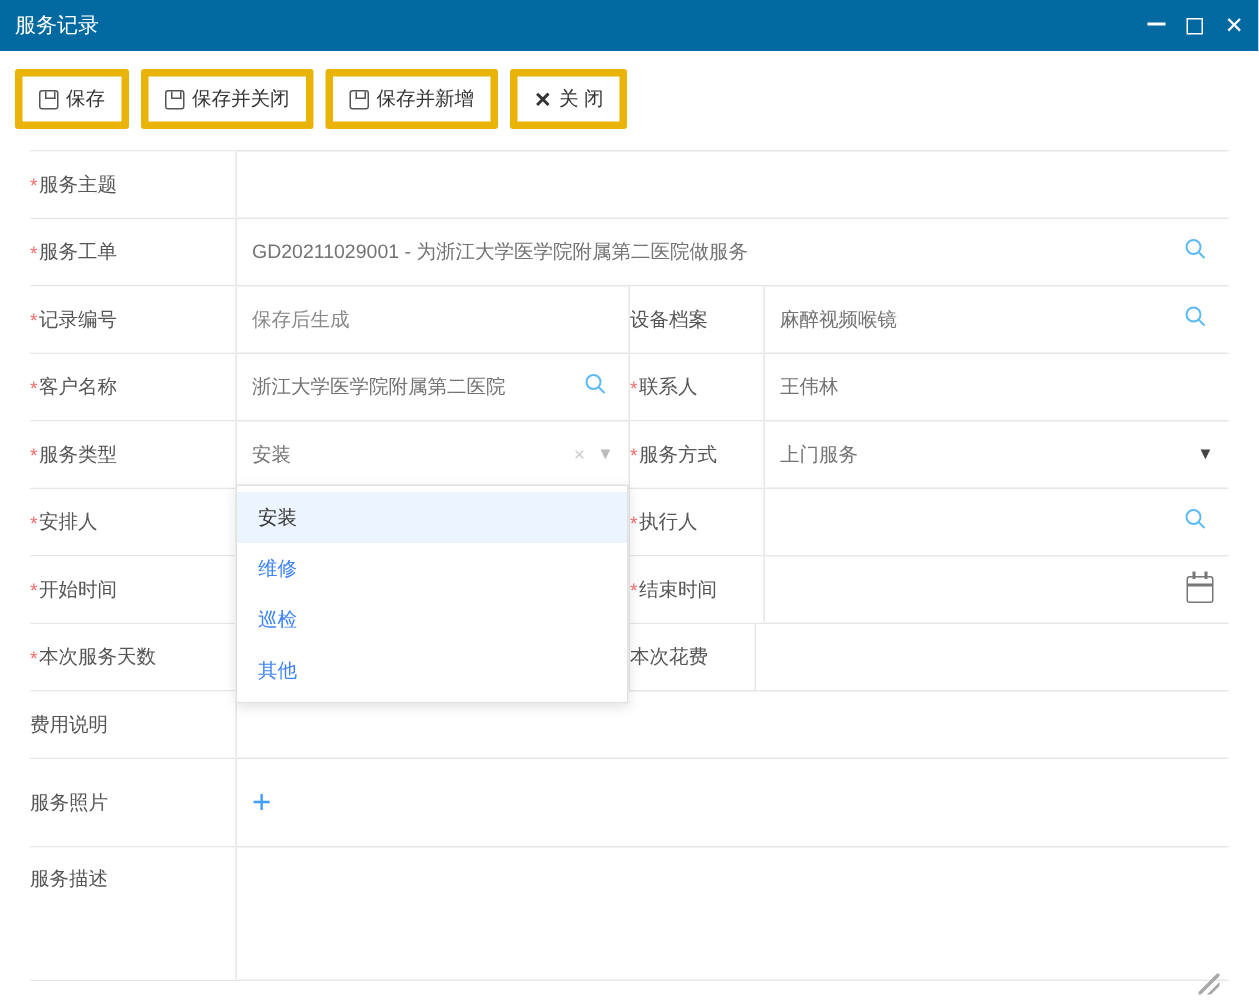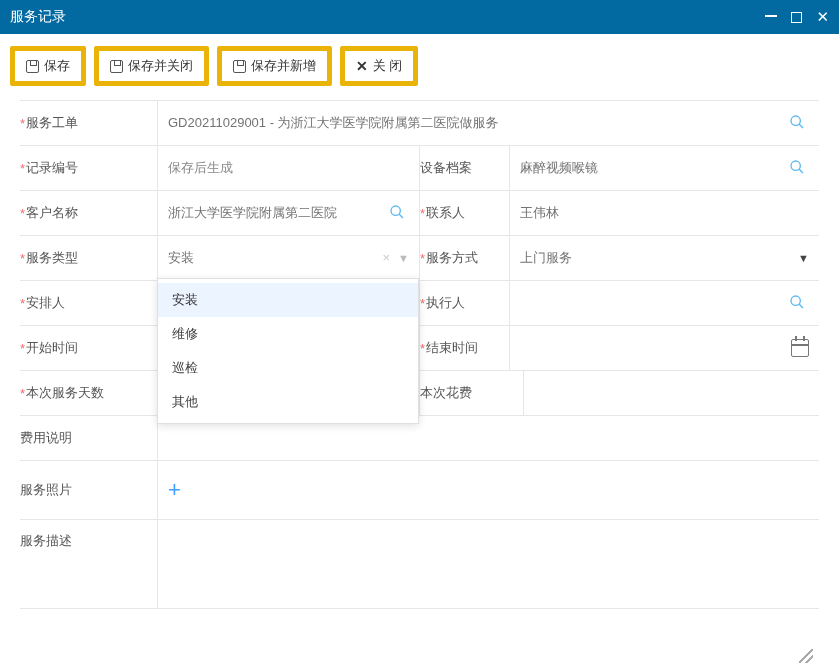--- a/index.html
+++ b/index.html
@@ -80,21 +80,21 @@
       background:#fff;
       border:1px solid #e0e0e0;
       box-shadow: 0 2px 8px rgba(0,0,0,0.12);
       z-index: 50;
       padding: 4px 0;
     }
     .dropdown .opt {
       padding: 8px 14px;
       cursor:pointer;
       font-size:13px;
-      color:#404040;
+      color:#3b82f6;
     }
     .dropdown .opt.sel { background:#ecf5ff; color:#333; }
 
     .select-icons { display:flex; align-items:center; gap:8px; color:#bbb; flex-shrink:0; }
     .chev { font-size:11px; color:#bbb; }
     .chev-dark { font-size:11px; color:#444; }
     .clear-x { font-size:13px; color:#ccc; cursor:pointer; }
 
     .cal-icon {
       width:18px; height:18px; border:1.5px solid #777; border-radius:2px;
@@ -156,20 +156,26 @@
     <span>保存并新增</span>
   </button>
   <button class="btn">
     <span class="close-ico">✕</span>
     <span>关 闭</span>
   </button>
 </div>
 
 <div class="form-wrap">
 
+  <div class="row">
+    <div class="cell lbl req">服务主题</div>
+    <div class="cell val">
+      <input type="text" value="" style="">
+    </div>
+  </div>
 
   <div class="row">
     <div class="cell lbl req">服务工单</div>
     <div class="cell val">
       <input type="text" value="GD20211029001 - 为浙江大学医学院附属第二医院做服务" style="">
       <span class="icon-btn">
         <svg class="search-svg" viewBox="0 0 24 24">
             <circle cx="10" cy="10" r="7"></circle>
             <line x1="15" y1="15" x2="21" y2="21"></line>
           </svg>
@@ -290,21 +296,21 @@
 
   <div class="row">
     <div class="half">
       <div class="cell lbl req">本次服务天数</div>
       <div class="cell val">
         <input type="text" value="" style="">
       </div>
     </div>
     <div class="sep"></div>
     <div class="half">
-      <div class="cell lbl" style="width:104px">本次花费</div>
+      <div class="cell lbl" style="width:84px">本次花费</div>
       <div class="cell val">
         <input type="text" value="" style="">
       </div>
     </div>
   </div>
 
   <div class="row">
     <div class="cell lbl">费用说明</div>
     <div class="cell val">
       <input type="text" value="" style="">

